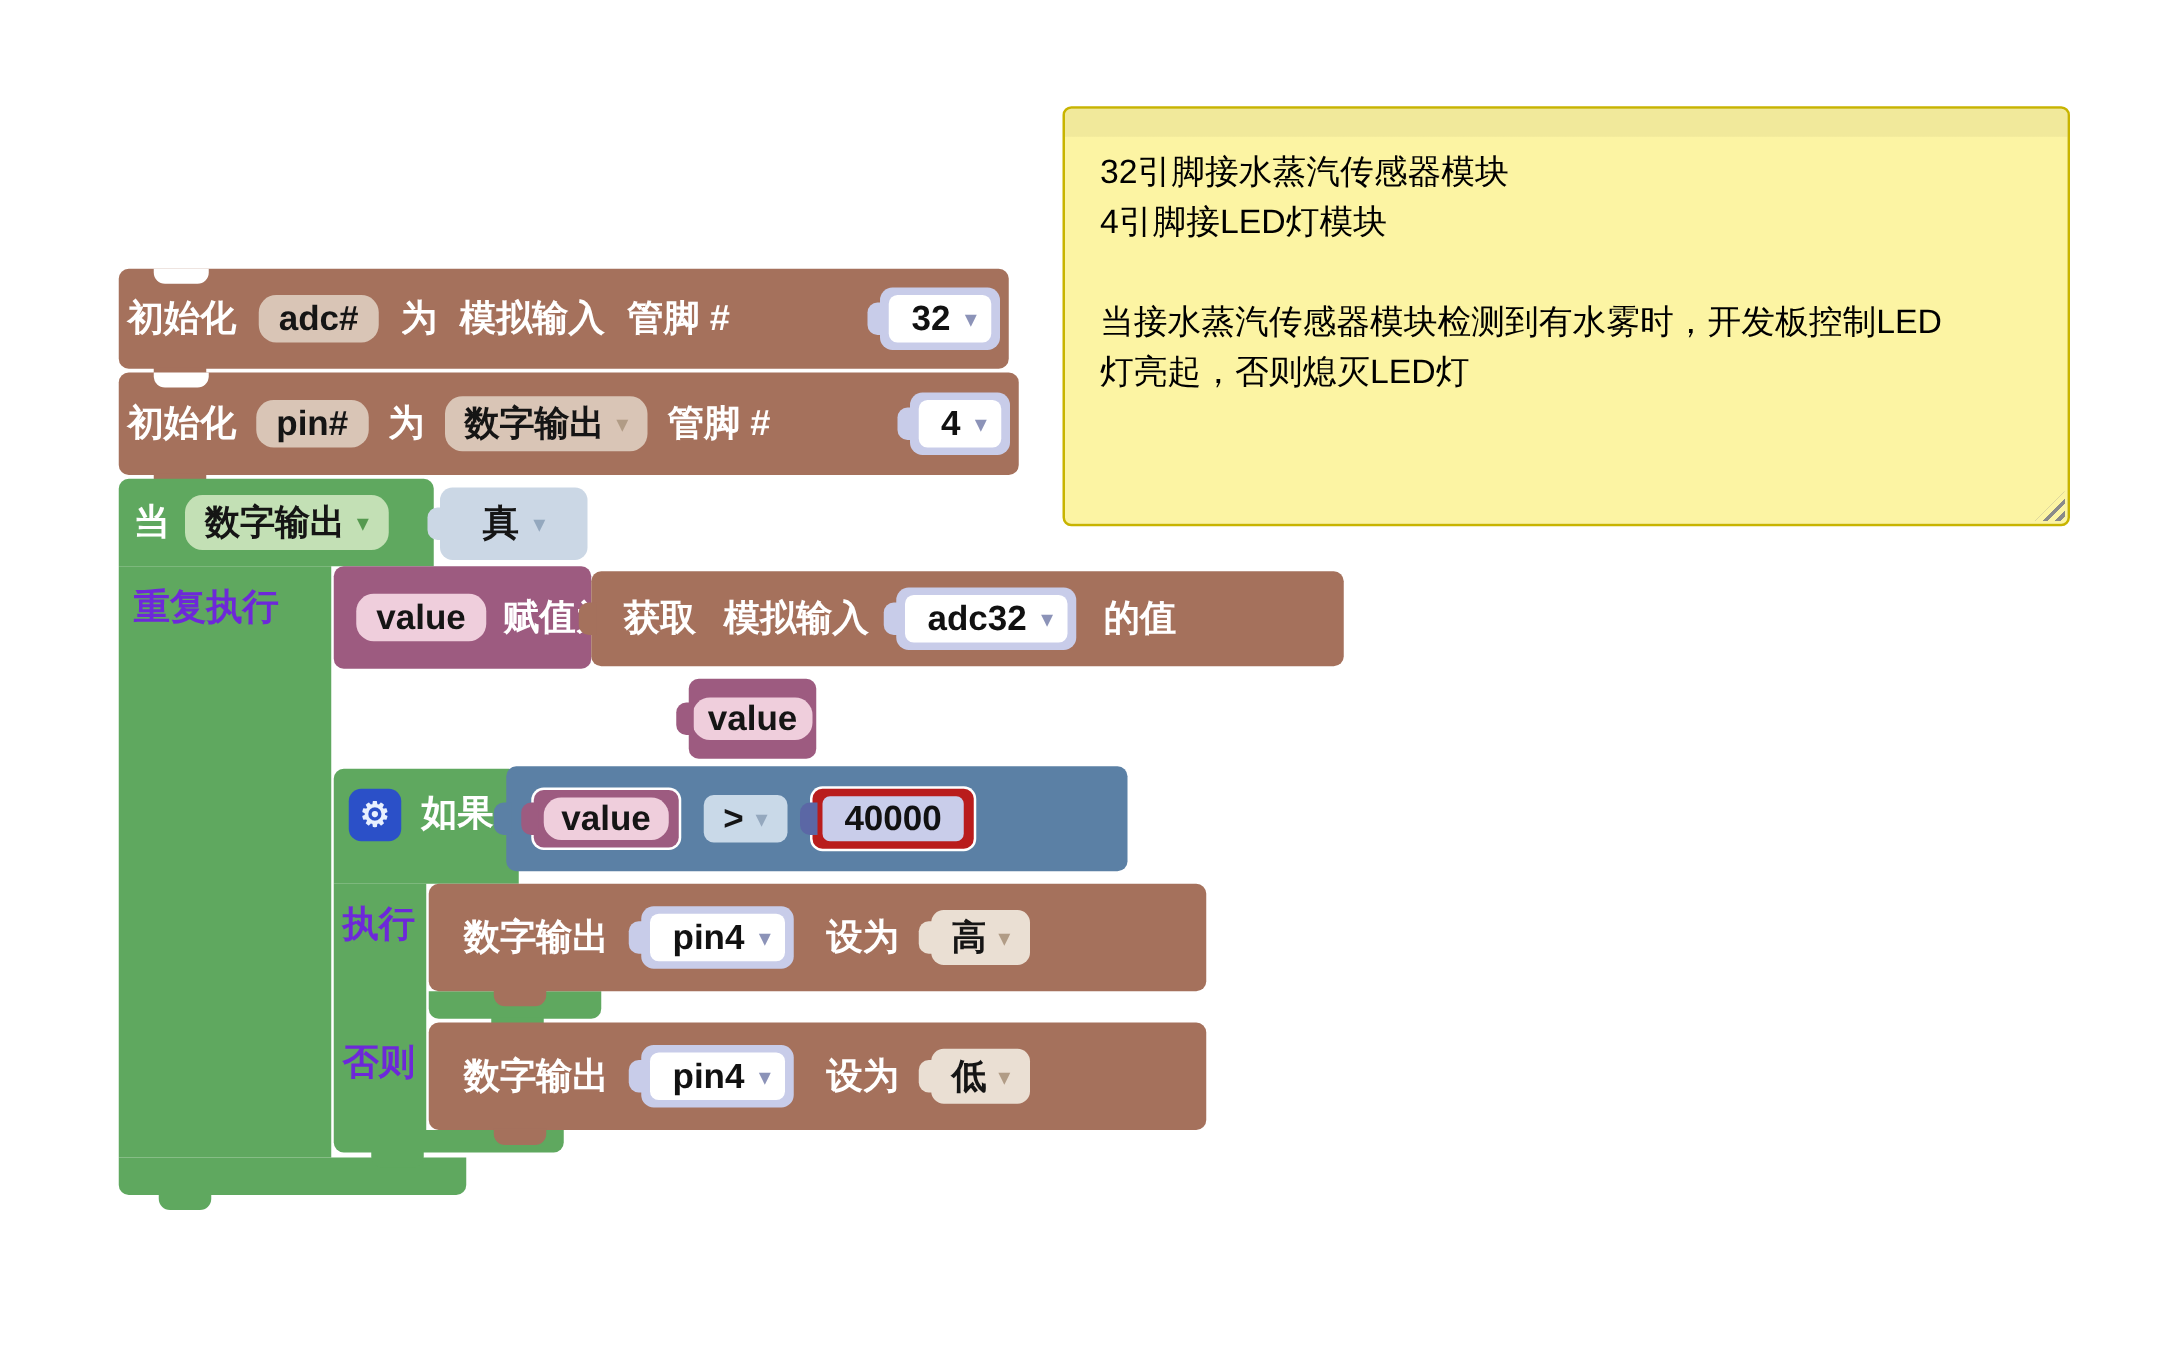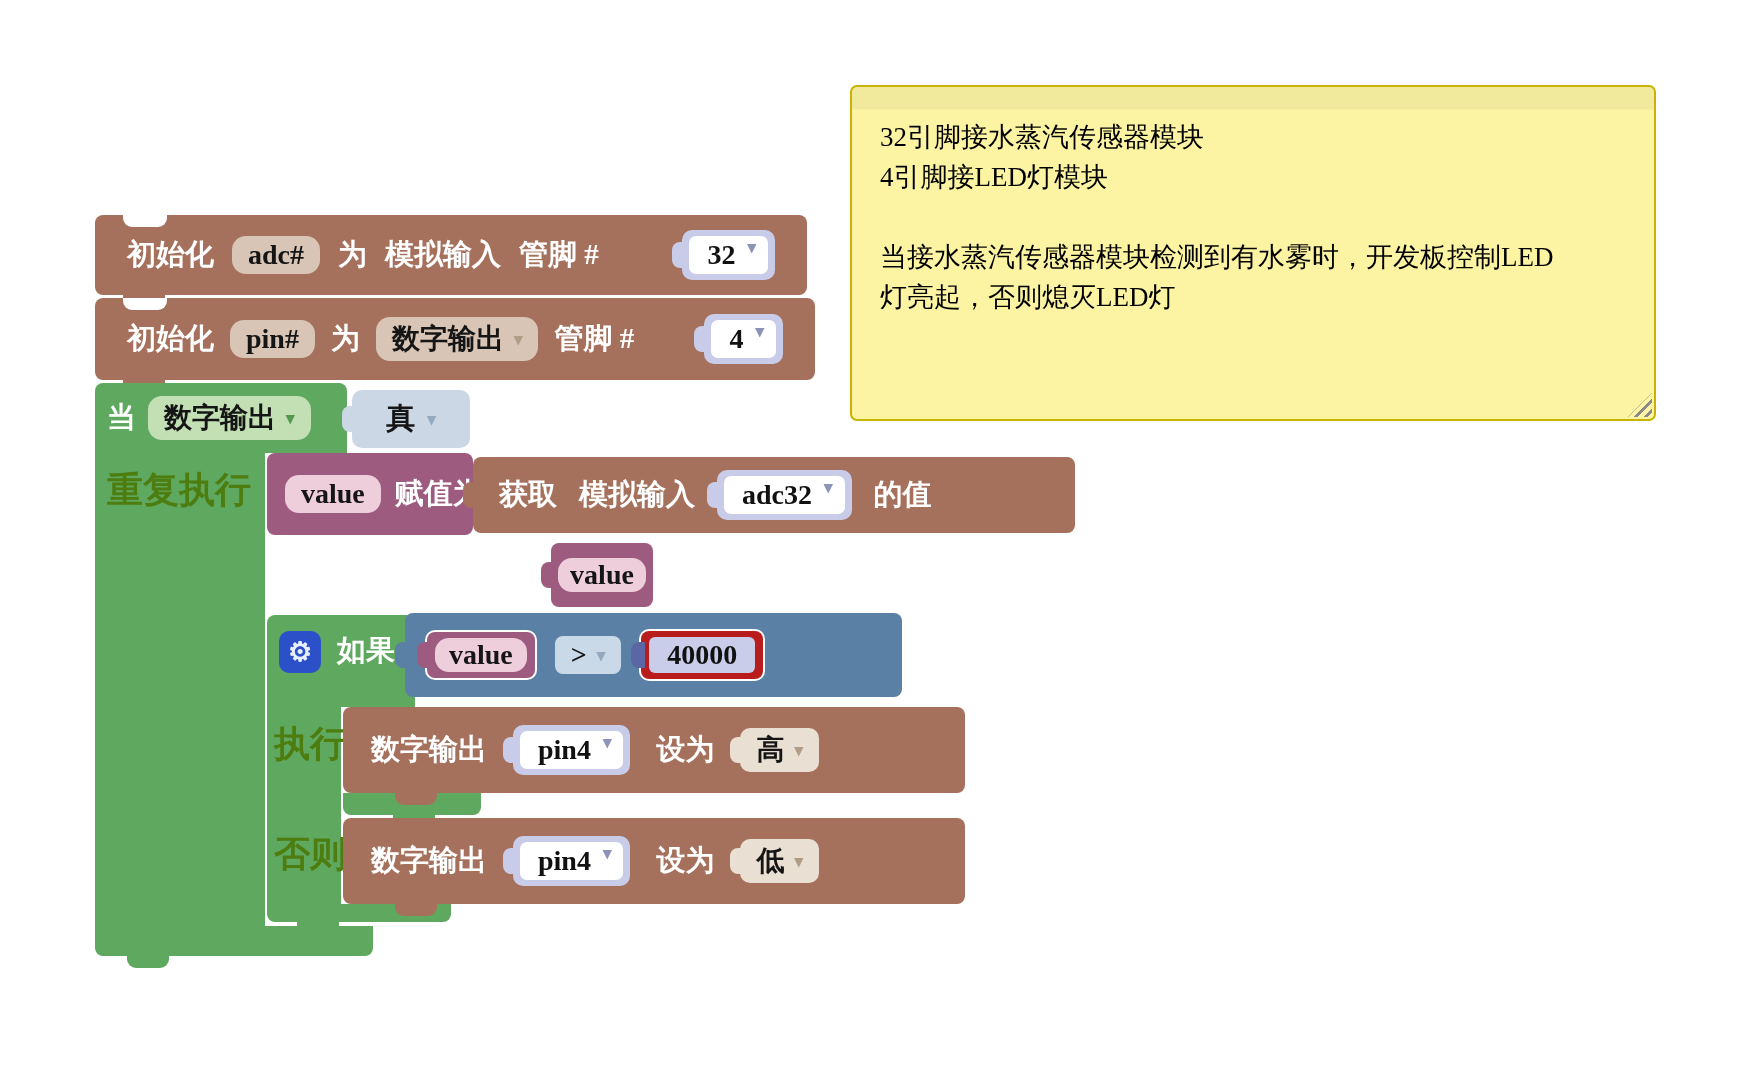--- a/index.html
+++ b/index.html
@@ -1,46 +1,46 @@
 <!DOCTYPE html>
 <html><head>
 <meta charset="utf-8">
 <style>
   html,body{margin:0;padding:0;background:#fff;}
   .canvas{position:relative;width:1741px;height:1076px;background:#fff;overflow:hidden;
-          font-family:Liberation Serif, serif;}
+          font-family:Liberation Sans, sans-serif;}
 
   
   .blk{position:absolute;display:flex;align-items:center;box-sizing:border-box;
-       border-radius:8px;color:#fff;font-weight:600;font-size:29px;gap:18px;padding:0 32px;}
+       border-radius:8px;color:#fff;font-weight:600;font-size:29px;gap:18px;padding:0 7px;}
   .brown{background:#A5715C}
   .green{background:#5FA85F}
   .purple{background:#9D5B80}
   .olive{background:#A6A256}
   .blue{background:#5B80A5}
   .indigo{background:#b91c1c}
 
   .lbl{white-space:nowrap;color:#fff;}
-  .plain{position:absolute;color:#4d7c0f;font-weight:600;font-size:36px;white-space:nowrap;}
+  .plain{position:absolute;color:#6d28d9;font-weight:600;font-size:29px;white-space:nowrap;}
 
   .fld{background:#D9C5B6;color:#151515;border-radius:14px;padding:3px 16px;
        display:inline-flex;align-items:center;gap:10px;font-size:28px;font-weight:600;white-space:nowrap;}
   .fld.pink{background:#EFCEDC}
   .fld.lgreen{background:#C3E0B5}
   .fld.cream{background:#EADFD3;border-radius:10px;position:relative}
   .fld.op{background:#C9D9E8;border-radius:8px;position:relative}
 
   .arrow{font-size:17px;line-height:1;}
   .a-lav{color:#8C93B8}.a-green{color:#55994F}.a-steel{color:#94A8BE}.a-tan{color:#B19C86}
 
   
   .sh{position:relative;background:#C8CCE9;border-radius:10px;padding:6px 7px;
       display:inline-flex;align-items:center;}
   .sh .inner{background:#fff;border-radius:7px;padding:3px 12px 3px 18px;
-             display:inline-flex;align-items:flex-start;gap:12px;color:#111;font-size:28px;font-weight:600;}
+             display:inline-flex;align-items:center;gap:12px;color:#111;font-size:28px;font-weight:600;}
 
   
   .steel{position:absolute;background:#CBD7E5;border-radius:10px;color:#151515;
          display:flex;align-items:center;justify-content:center;gap:12px;
          font-size:29px;font-weight:600;}
 
   
   .mini{position:relative;display:inline-flex;align-items:center;border-radius:8px;padding:6px 8px;}
   .wout{box-shadow:0 0 0 2px #fff;}
   .mini .numfld{background:#C9CDEA;border-radius:6px;padding:2px 18px;color:#111;

